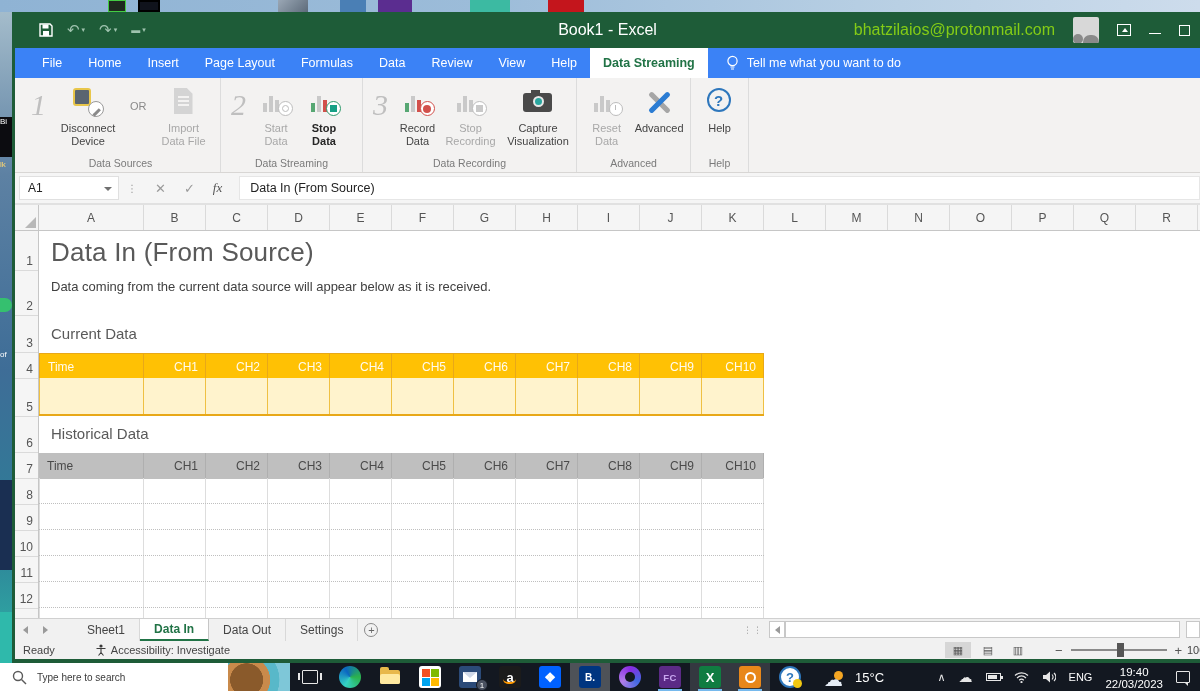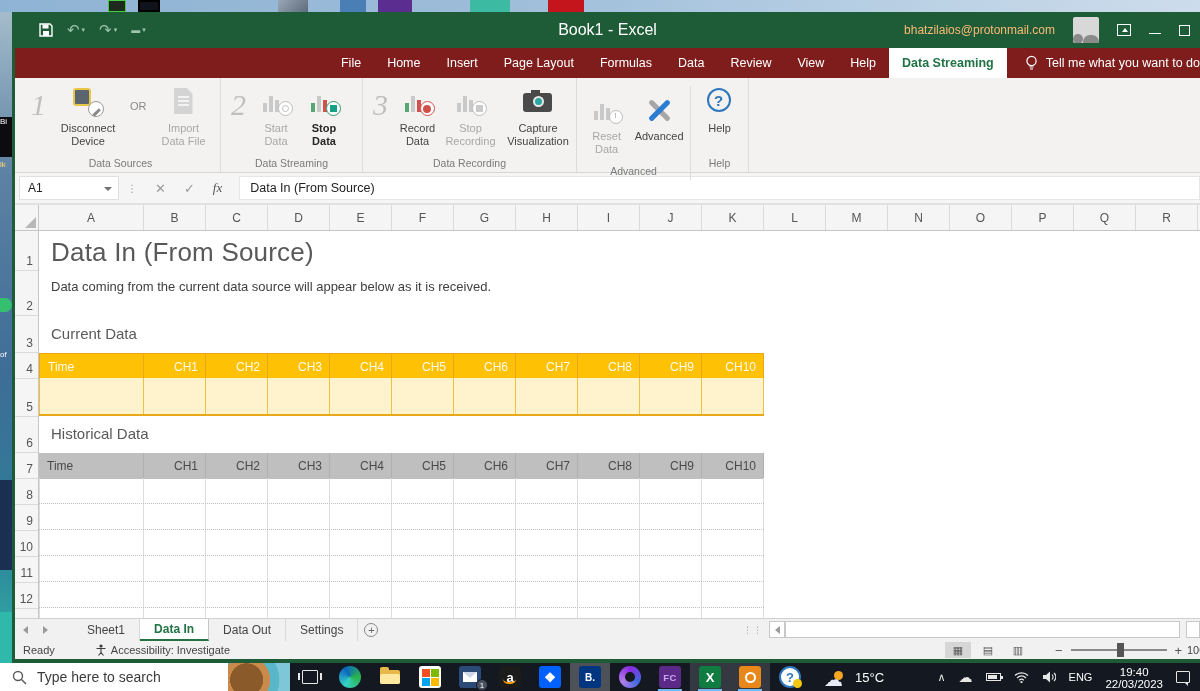--- a/index.html
+++ b/index.html
@@ -19,32 +19,32 @@
     display:flex; flex-direction:column; overflow:hidden; }
 
   
   #titlebar { height:36px; background:#1E5C38; position:relative; display:flex; align-items:center; color:#fff; flex:0 0 36px; }
   #qat { display:flex; align-items:center; gap:14px; margin-left:24px; }
   .qbtn { color:#9FC3AE; font-size:15px; line-height:16px; cursor:default; display:flex; align-items:center; }
   .qbtn .dd { font-size:7px; margin-left:2px; color:#9FC3AE; }
   #save-glyph { width:14px; height:14px; }
   #win-title { position:absolute; left:50%; transform:translateX(-50%); font-size:16px; color:#fff; white-space:nowrap; }
   #title-right { position:absolute; right:10px; display:flex; align-items:center; gap:18px; height:36px; }
-  #account-name { font-size:12px; color:#fdba74; }
+  #account-name { font-size:16px; color:#84cc16; }
   #avatar { width:26px; height:26px; background:#d8d8d8; border-radius:2px; display:flex; align-items:flex-end; justify-content:center; overflow:hidden; }
   .head { width:10px; height:10px; background:#8a8a8a; border-radius:50%; margin-bottom:-1px; }
   .body { width:16px; height:8px; background:#8a8a8a; border-radius:7px 7px 0 0; }
   .winctl { width:14px; height:12px; position:relative; }
   #ribbon-opts-icon { border:1px solid #fff; }
   #ribbon-opts-icon:after { content:""; position:absolute; left:4px; top:3px; border-left:3px solid transparent; border-right:3px solid transparent; border-bottom:4px solid #fff; }
   #min-icon { border-bottom:1px solid #fff; height:8px; width:12px; }
   #max-icon { border:1px solid #fff; width:11px; height:11px; }
 
   
-  #tabrow { height:30px; background:#7f1d1d; display:flex; align-items:stretch; color:#fff; flex:0 0 30px; padding-left:14px;justify-content:flex-end; }
+  #tabrow { height:30px; background:#3b82f6; display:flex; align-items:stretch; color:#fff; flex:0 0 30px; padding-left:14px; }
   .rtab { padding:0 13px; font-size:12.5px; display:flex; align-items:center; cursor:default; white-space:nowrap; }
   .rtab.active { background:#fff; color:#217346; font-weight:bold; }
   #tellme { display:flex; align-items:center; gap:8px; margin-left:18px; font-size:12.5px; }
   #bulb svg { display:block; }
 
   
   #ribbon { height:95px; background:#F3F2F1; border-bottom:1px solid #D8D6D4; display:flex; padding-left:6px; flex:0 0 95px; }
   .rgroup { position:relative; height:100%; border-right:1px solid #DCDCDC; display:flex; align-items:flex-start; padding-top:8px; }
   .rstep { font-family:"Liberation Serif", serif; font-style:italic; font-size:30px; color:#BFBFBF; margin:2px 6px 0 10px; }
   .glabel { position:absolute; bottom:3px; left:0; right:0; text-align:center; font-size:10.5px; color:#7A7A7A; }
@@ -147,21 +147,21 @@
   #zoomctl { position:absolute; left:1040px; display:flex; align-items:center; gap:8px; }
   #zoom-track { width:96px; height:2px; background:#8a8a8a; position:relative; }
   #zoom-thumb { position:absolute; left:46px; top:-6px; width:7px; height:14px; background:#555; }
   .zpm { font-size:13px; color:#555; }
   #zoom-label { position:absolute; left:1172px; white-space:nowrap; }
 
   
   #taskbar { position:absolute; left:0; top:663px; width:1200px; height:28px; background:#131821; display:flex; align-items:stretch; color:#e8e8e8; overflow:hidden; }
   #search-box { width:290px; background:#fff; display:flex; align-items:center; position:relative; flex:0 0 290px; }
   #search-glass { margin:0 10px 0 12px; }
-  #search-text { font-size:14px; color:#3b3b3b; }
+  #search-text { font-size:10px; color:#3b3b3b; }
   #search-img { position:absolute; right:0; top:0; width:62px; height:28px;
     background: radial-gradient(circle at 30% 60%, #8a5a2b 0 35%, #c98a4b 36% 50%, #58b8c9 51% 70%, #7ec7d8 71% 100%); }
   .tb-slot { width:40px; display:flex; align-items:center; justify-content:center; position:relative; flex:0 0 40px; }
   .tb-slot.running:after { content:""; position:absolute; bottom:0; left:8px; right:8px; height:2px; background:#76B9ED; }
   .tb-slot.activeapp { background:rgba(255,255,255,0.14); }
   .tbi { width:22px; height:22px; border-radius:3px; display:flex; align-items:center; justify-content:center; font-weight:bold; }
   #taskview-icon { width:16px; height:14px; border:1.5px solid #e8e8e8; position:relative; border-radius:1px; }
   #taskview-icon:before { content:""; position:absolute; left:-5px; top:2px; width:2px; height:7px; background:#e8e8e8; }
   #taskview-icon:after { content:""; position:absolute; right:-5px; top:2px; width:2px; height:7px; background:#e8e8e8; }
   #edge-icon { border-radius:50%; background:conic-gradient(from 210deg,#35d2c4,#0b66c2,#2bb24c,#35d2c4); }
@@ -369,21 +369,21 @@
         <span class="ricon" id="camera-icon">
             <span class="ctop"></span>
             <span class="cbody"></span>
             <span class="lens"></span>
           </span>
         <span class="blab">Capture Visualization</span>
       </div>
       <span class="glabel">Data Recording</span>
     </div>
 
-    <div class="rgroup" style="width:114px; padding-left:8px;margin-top:8px;">
+    <div class="rgroup" style="width:114px; padding-left:8px;">
       <div class="rbtn disabled" style="width:40px;">
         <span class="ricon">
             <span class="bars gray">
               <i class="b1"></i>
               <i class="b2"></i>
               <i class="b3"></i>
             </span>
             <span class="clockb"></span>
           </span>
         <span class="blab">Reset Data</span>

